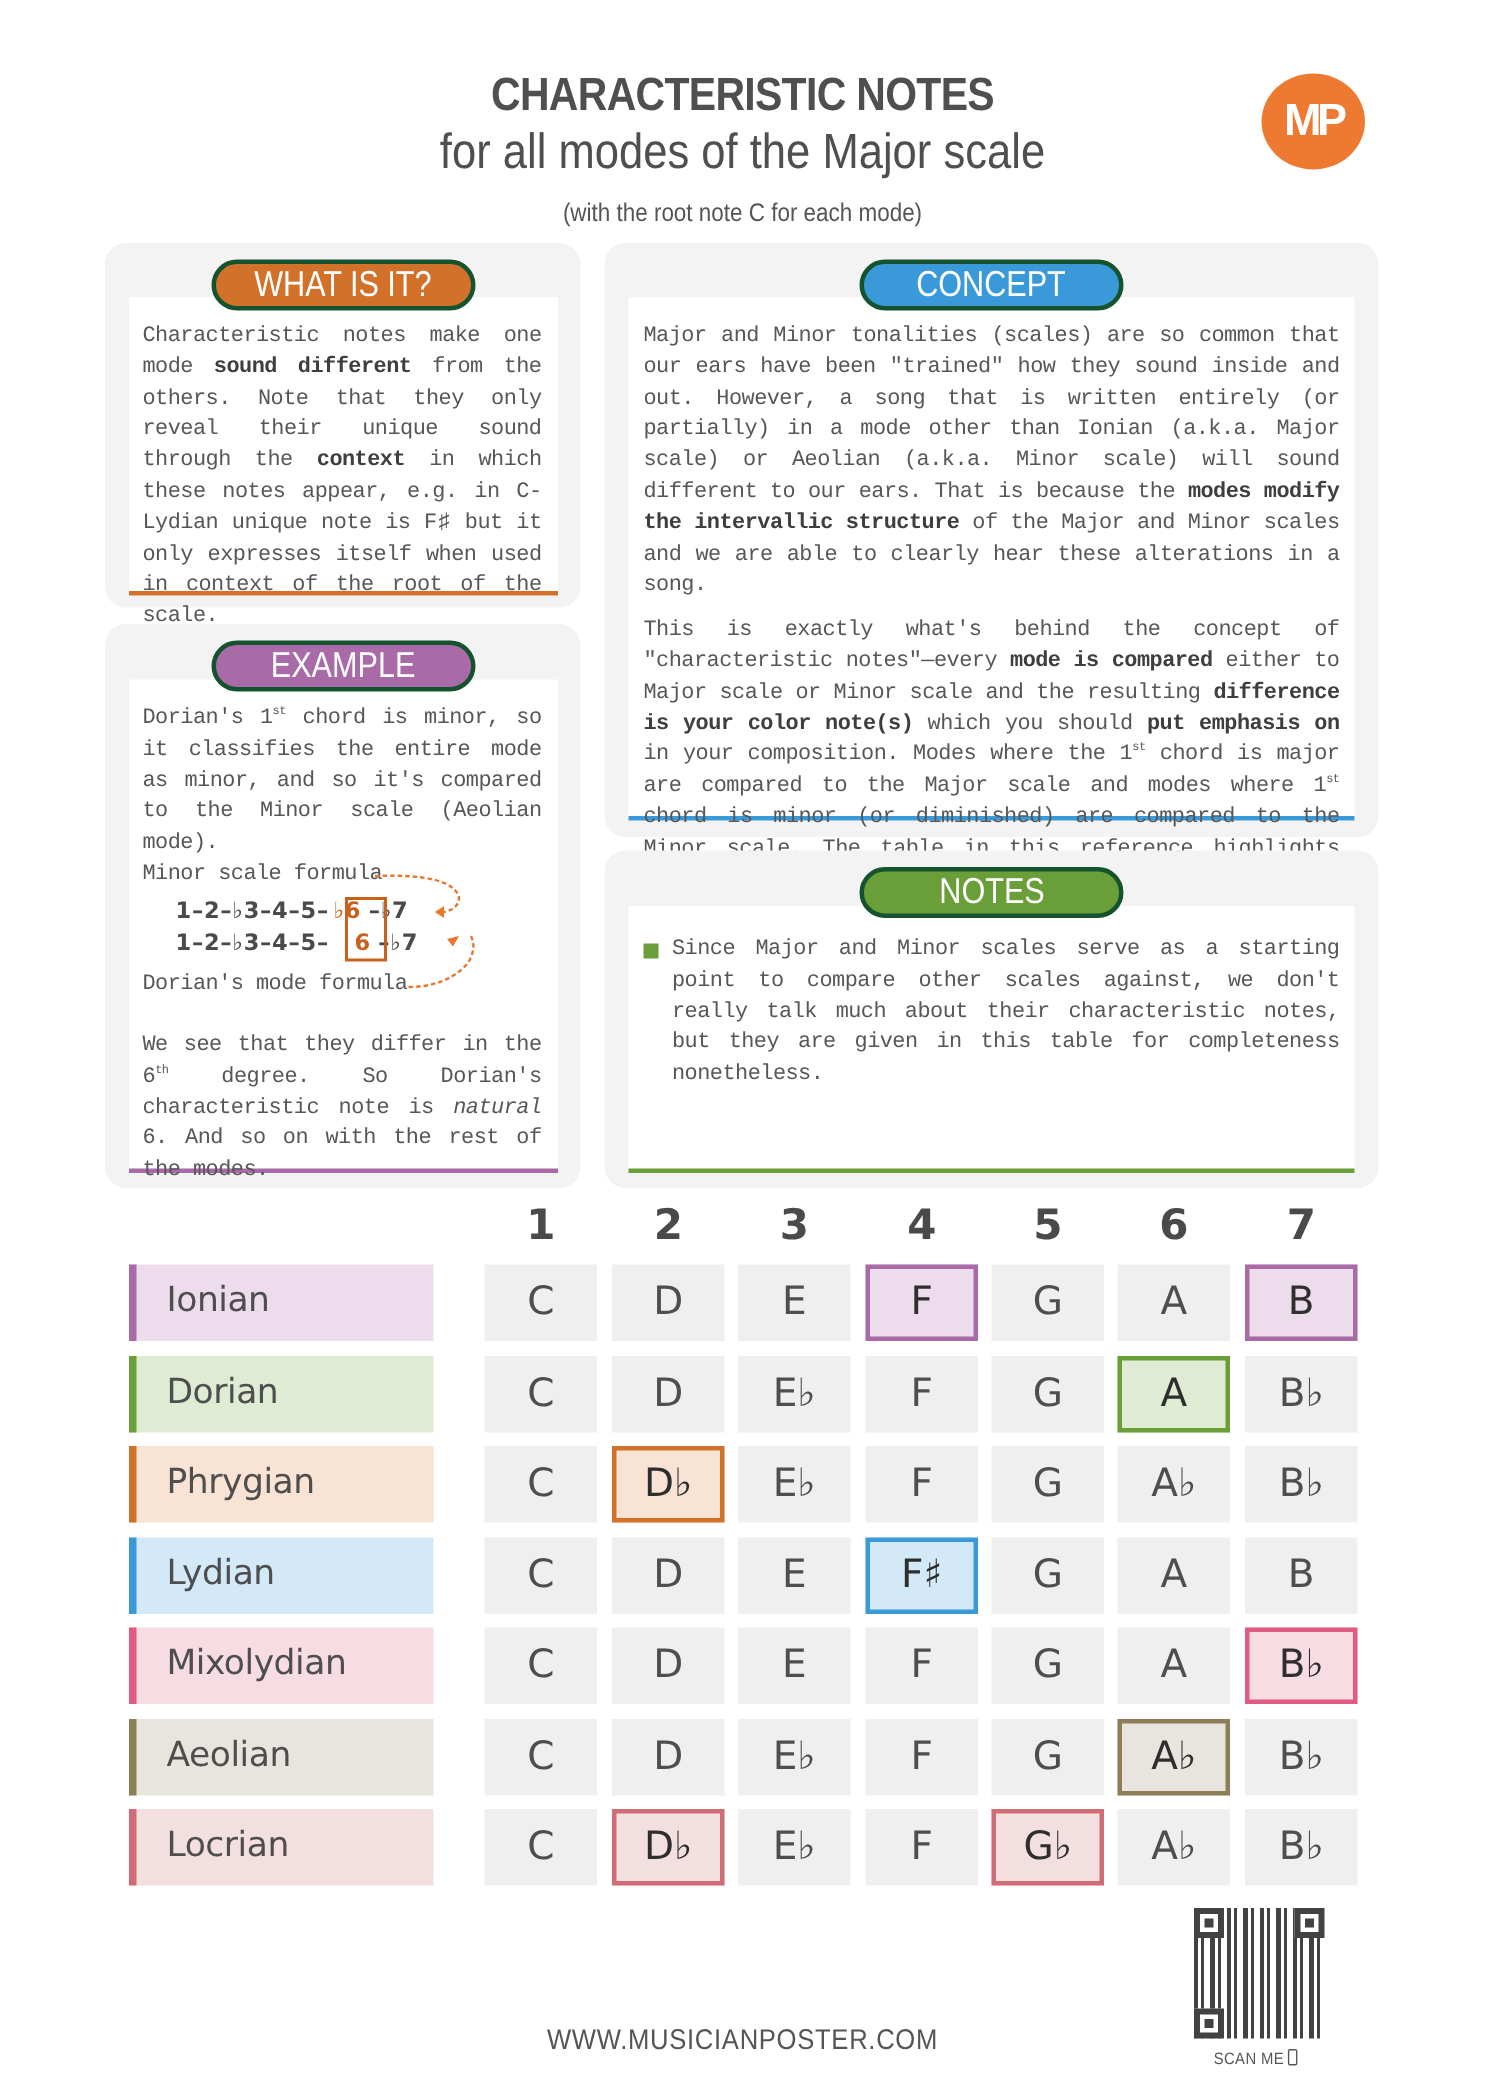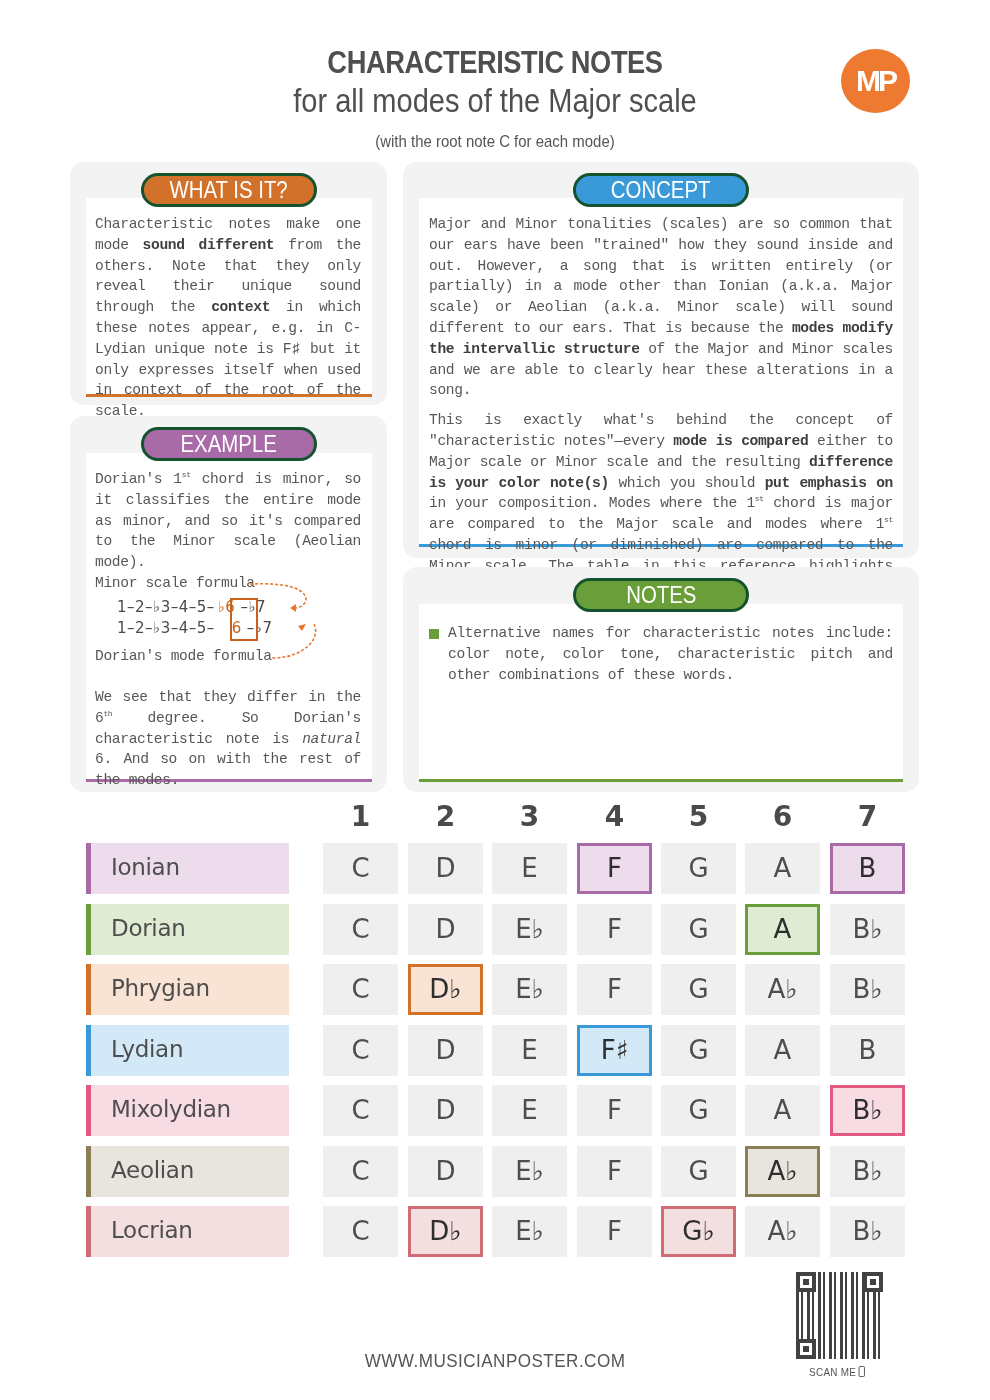--- a/index.html
+++ b/index.html
@@ -19,21 +19,21 @@
   .card-line { position: absolute; left: 0; right: 0; bottom: 0; height: 3px; }
   .pill { position: absolute; height: 34px; border-radius: 17px; border: 3px solid #14532d; color: #fff; text-align: center; font-family: "Liberation Sans", sans-serif; font-size: 24px; line-height: 28px; }
   .pill span { display: inline-block; transform: scaleX(0.85); }
 
   .text { position: absolute; font-size: 14.6px; line-height: 20.8px; color: #575757; text-align: justify; font-family: Liberation Mono, monospace; letter-spacing: -0.35px; }
   .text b { color: #3e3e3e; }
   .text p { margin: 0; }
   .text p + p { margin-top: 9px; }
   sup { font-size: 8px; vertical-align: super; line-height: 0; }
 
-  .formula { position: absolute; font-family: "DejaVu Sans", sans-serif; font-size: 15px; color: #4a4a4a; font-weight: normal; letter-spacing: 0.5px; }
+  .formula { position: absolute; font-family: "DejaVu Sans", sans-serif; font-size: 15px; color: #4a4a4a; font-weight: bold; letter-spacing: 0.5px; }
   .formula .hl { color: #c8611c; }
   .fbox { position: absolute; border: 2px solid #c8611c; }
 
   .bullets { list-style: none; }
   .bullets li { position: relative; padding-left: 19px; }
   .bullets li + li { margin-top: 9px; }
   .bullets li::before { content: ""; position: absolute; left: 0; top: 6px; width: 10px; height: 10px; background: #6a9e38; }
 
   .col-head { position: absolute; top: 800px; width: 75px; text-align: center; font-family: "DejaVu Sans", sans-serif; font-weight: bold; font-size: 28px; color: #4a4a4a; }
 
@@ -111,21 +111,21 @@
   <p><span>Major and Minor tonalities (scales) are so common that our ears have been "trained" how they sound inside and out. However, a song that is written entirely (or partially) in a mode other than Ionian (a.k.a. Major scale) or Aeolian (a.k.a. Minor scale) will sound different to our ears. That is because the </span><b>modes modify the intervallic structure</b><span> of the Major and Minor scales and we are able to clearly hear these alterations in a song.</span></p>
   <p><span>This is exactly what's behind the concept of "characteristic notes"—every </span><b>mode is compared</b><span> either to Major scale or Minor scale and the resulting </span><b>difference is your color note(s)</b><span> which you should </span><b>put emphasis on</b><span> in your composition. Modes where the 1</span><sup>st</sup><span> chord is major are compared to the Major scale and modes where 1</span><sup>st</sup><span> chord is minor (or diminished) are compared to the Minor scale. The table in this reference highlights these differences.</span></p>
 </div>
 
 <div class="panel" style="left:403px;top:567px;width:516px;height:225px;"></div>
 <div class="card" style="left:419px;top:604px;width:484px;height:178px;">
   <div class="card-line" style="background:#6a9e38;"></div>
 </div>
 <div class="pill" style="left:573px;top:578px;width:176px;background:#6a9e38;"><span>NOTES</span></div>
 <ul class="text bullets" style="left:429px;top:623px;width:464px;">
-  <li>Alternative names for characteristic notes include: color note, color tone, characteristic pitch  and other combinations of these words.</li>
+  <li>Since Major and Minor scales serve as a starting point to compare other scales against, we don't really talk much about their characteristic notes, but they are given in this table for completeness nonetheless.</li>
 </ul>
 
 <div id="col-heads">
     <div class="col-head" style="left: 323px;">1</div>
     <div class="col-head" style="left: 408px;">2</div>
     <div class="col-head" style="left: 492px;">3</div>
     <div class="col-head" style="left: 577px;">4</div>
     <div class="col-head" style="left: 661px;">5</div>
     <div class="col-head" style="left: 745px;">6</div>
     <div class="col-head" style="left: 830px;">7</div>

